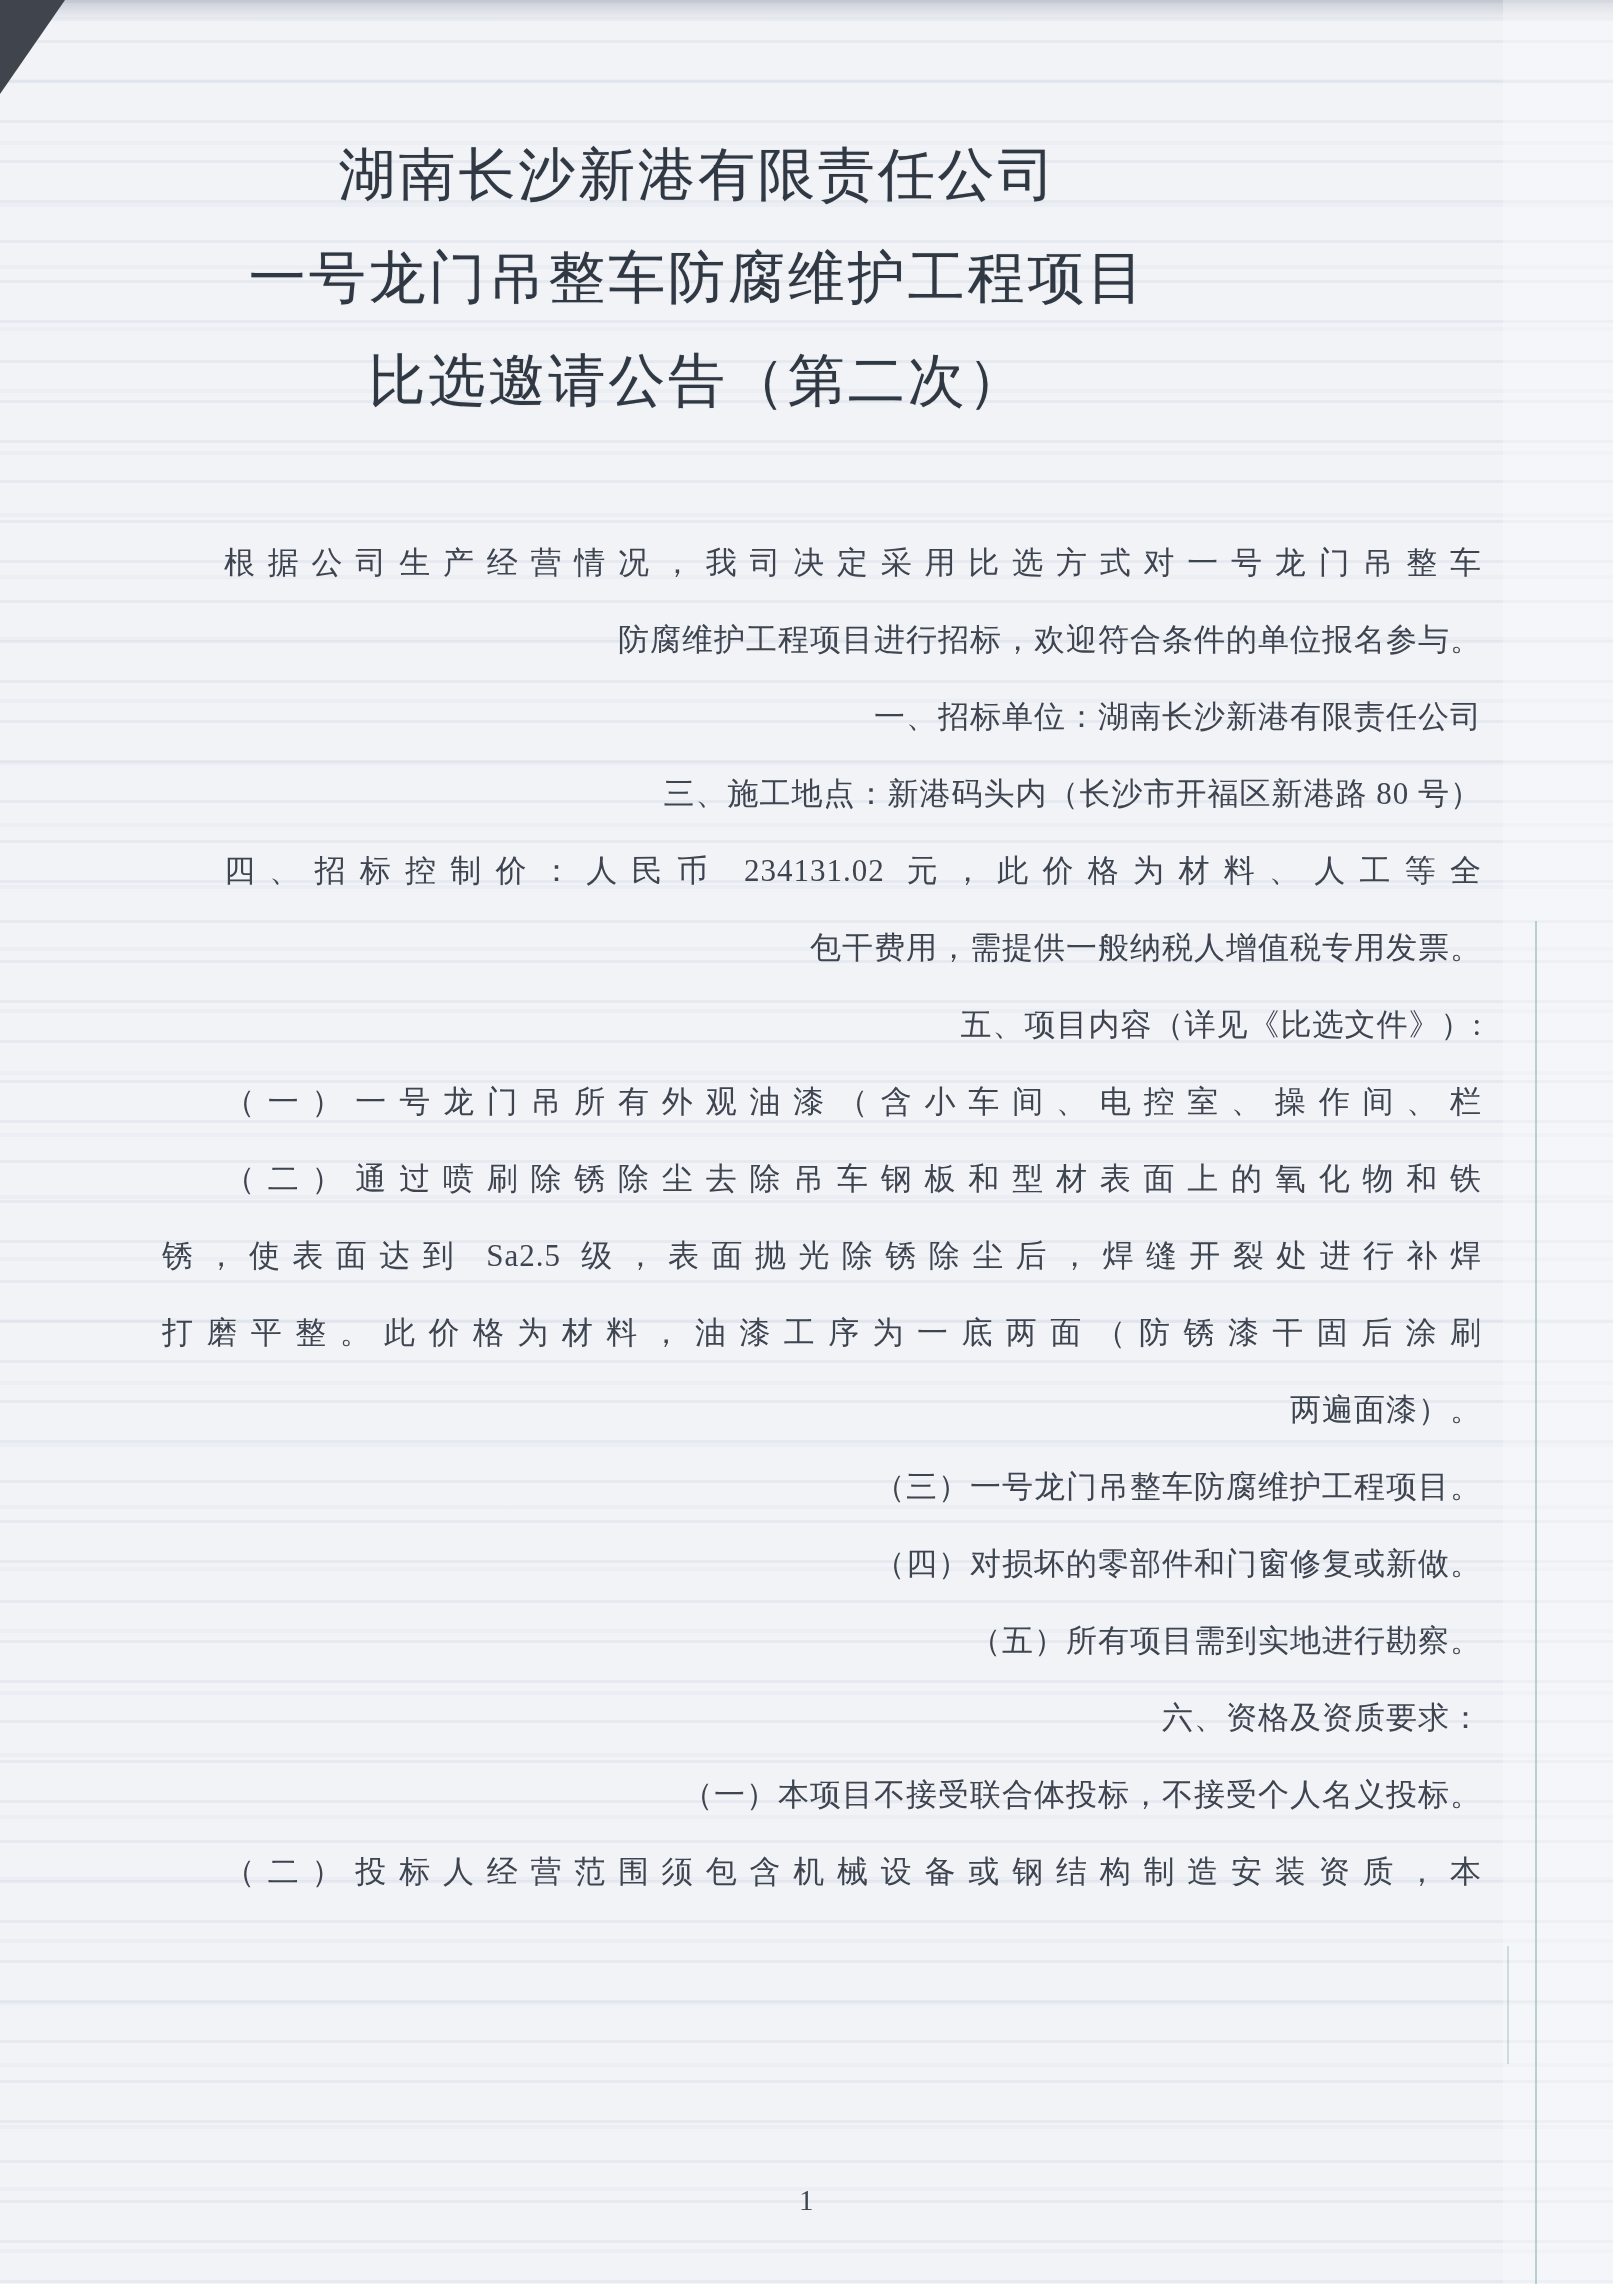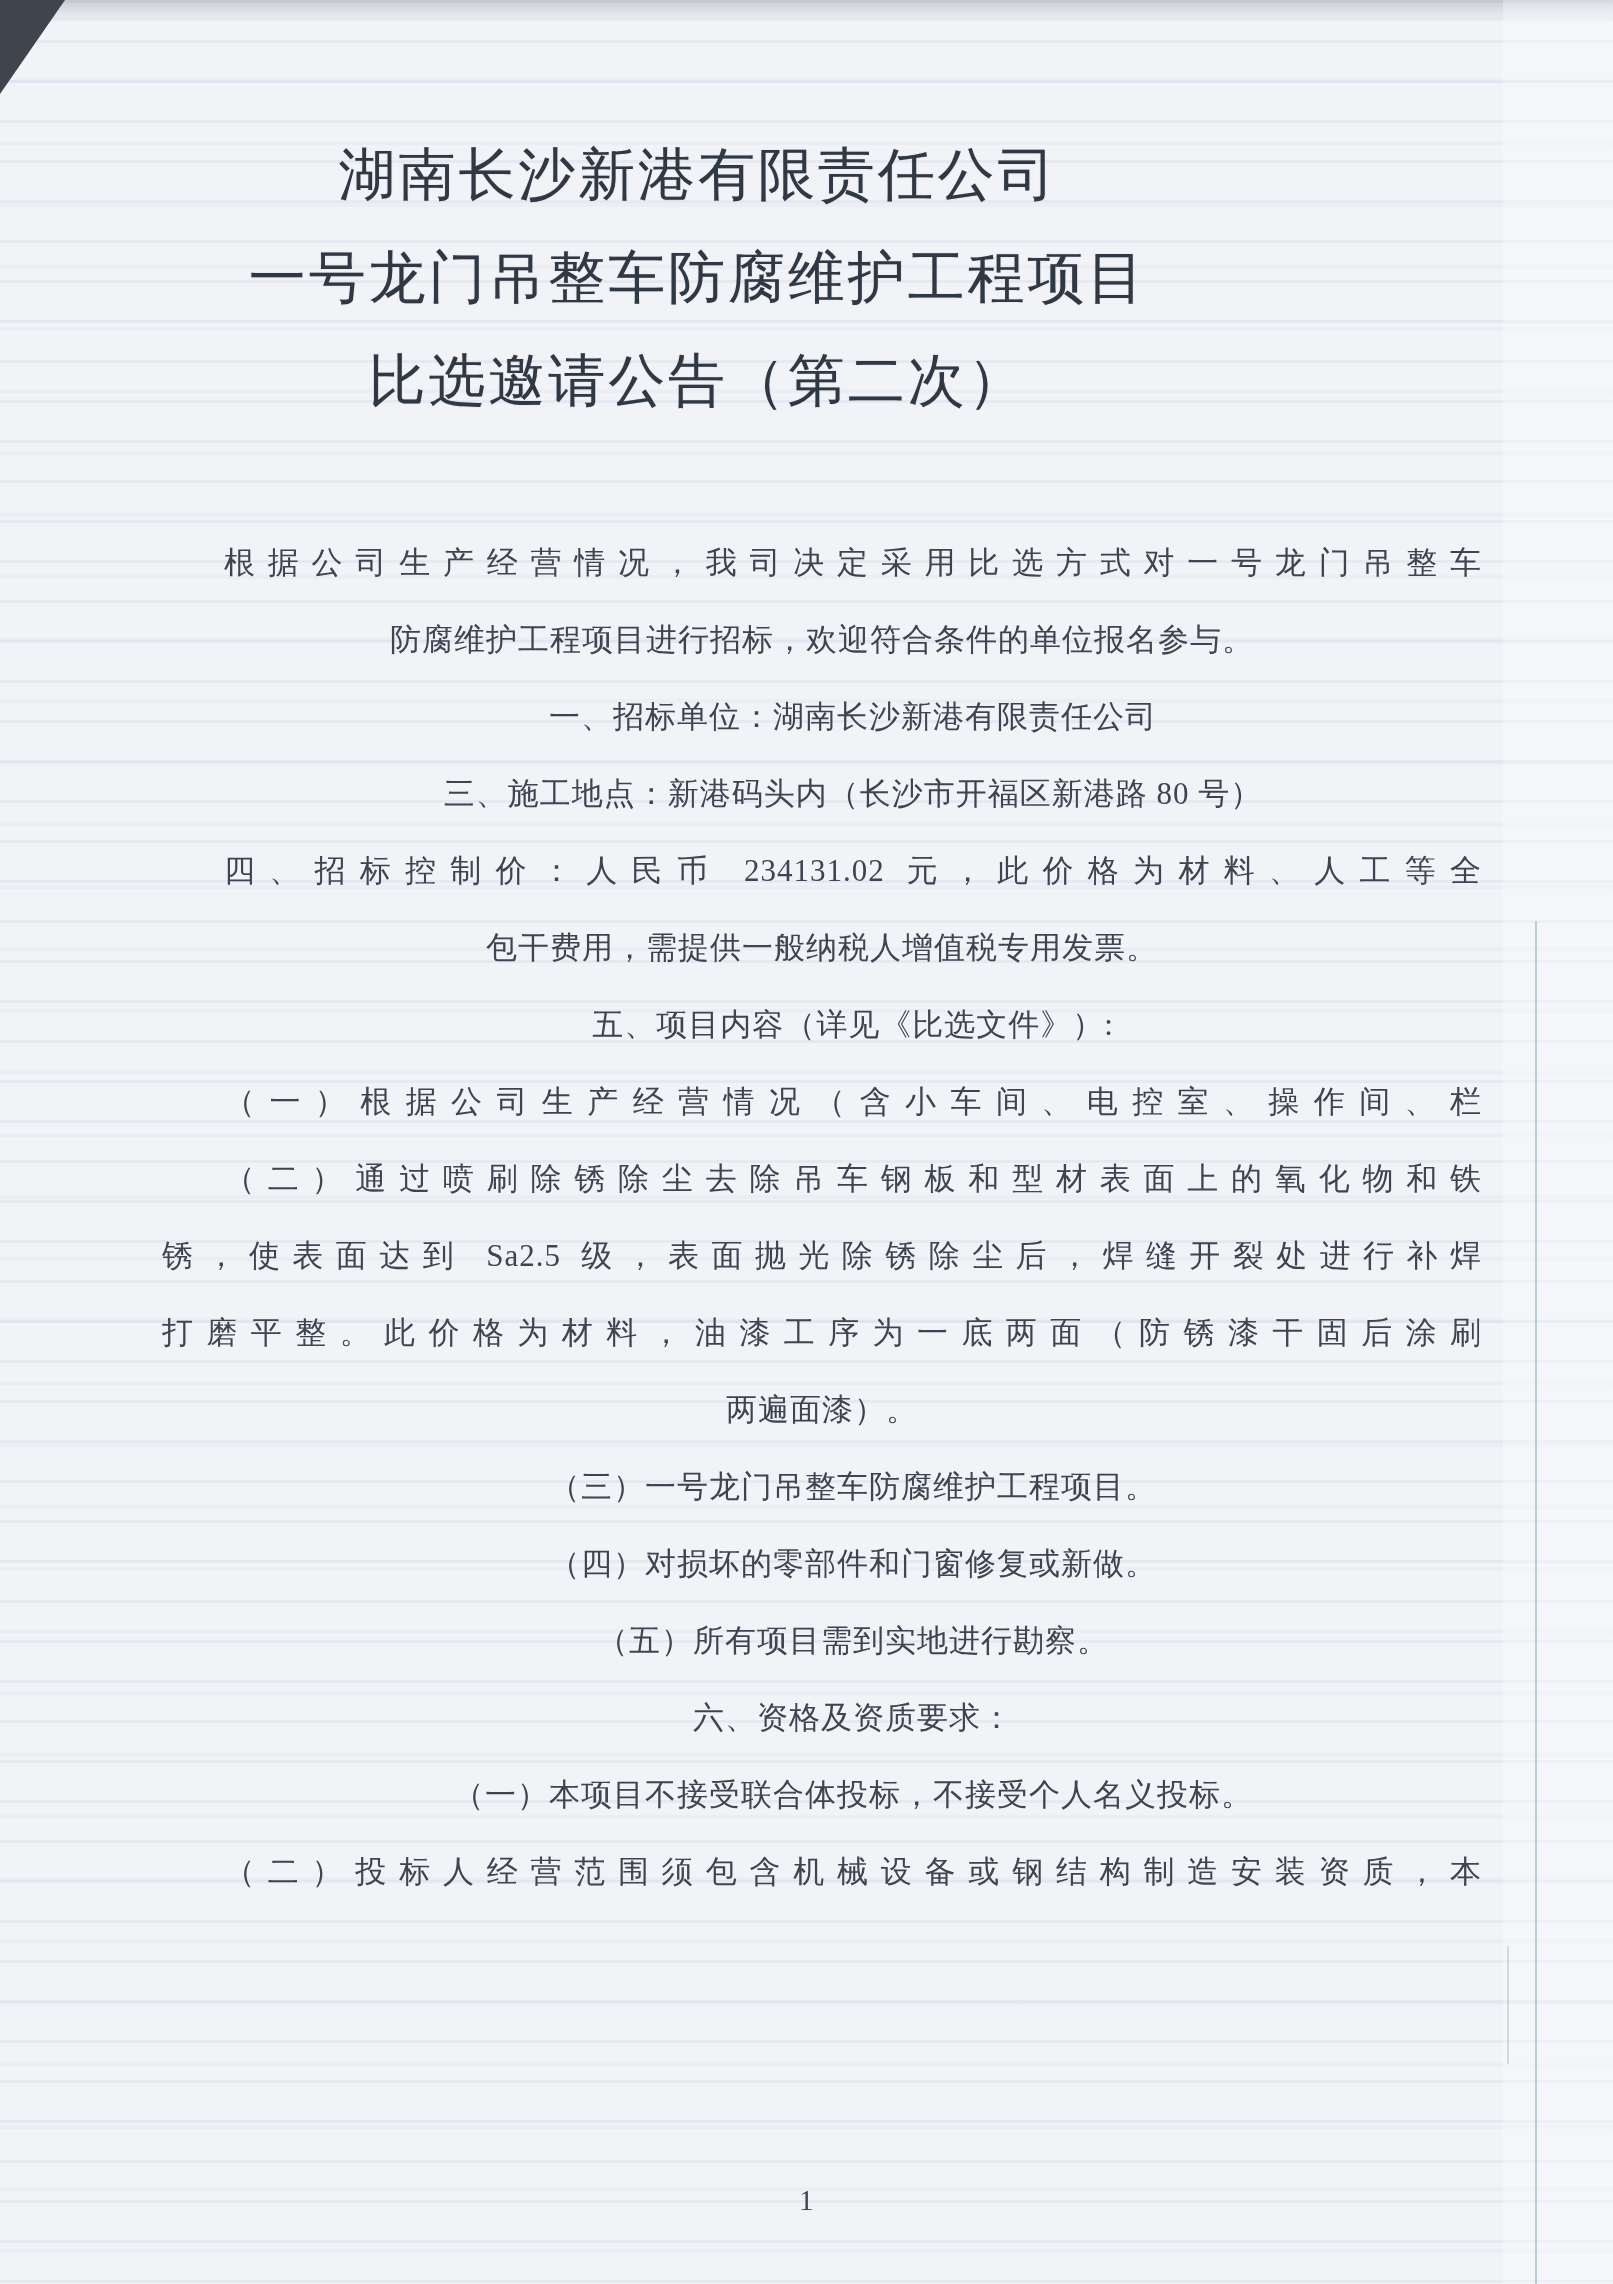--- a/index.html
+++ b/index.html
@@ -86,21 +86,21 @@
     width: 1320px;
     color: #3e4550;
     font-size: 31px;
     line-height: 77px;
     letter-spacing: 1px;
   }
 
   .line {
     height: 77px;
     white-space: nowrap;
-    text-align: center;
+    text-align: right;
   }
   .line.ind { text-indent: 2em; }
   .line.full {
     white-space: normal;
     text-align: justify;
     text-align-last: justify;
   }
 
   .page-number {
     position: absolute;
@@ -131,21 +131,21 @@
   </div>
 
   <div class="body-block">
     <div class="line ind full">根据公司生产经营情况，我司决定采用比选方式对一号龙门吊整车</div>
     <div class="line">防腐维护工程项目进行招标，欢迎符合条件的单位报名参与。</div>
     <div class="line ind">一、招标单位：湖南长沙新港有限责任公司</div>
     <div class="line ind">三、施工地点：新港码头内（长沙市开福区新港路 80 号）</div>
     <div class="line ind full">四、招标控制价：人民币 234131.02 元，此价格为材料、人工等全</div>
     <div class="line">包干费用，需提供一般纳税人增值税专用发票。</div>
     <div class="line ind">五、项目内容（详见《比选文件》）:</div>
-    <div class="line ind full">（一）根据公司生产经营情况（含小车间、电控室、操作间、栏</div>
+    <div class="line ind full">（一）一号龙门吊所有外观油漆（含小车间、电控室、操作间、栏</div>
     <div class="line ind full">（二）通过喷刷除锈除尘去除吊车钢板和型材表面上的氧化物和铁</div>
     <div class="line full">锈，使表面达到 Sa2.5 级，表面抛光除锈除尘后，焊缝开裂处进行补焊</div>
     <div class="line full">打磨平整。此价格为材料，油漆工序为一底两面（防锈漆干固后涂刷</div>
     <div class="line">两遍面漆）。</div>
     <div class="line ind">（三）一号龙门吊整车防腐维护工程项目。</div>
     <div class="line ind">（四）对损坏的零部件和门窗修复或新做。</div>
     <div class="line ind">（五）所有项目需到实地进行勘察。</div>
     <div class="line ind">六、资格及资质要求：</div>
     <div class="line ind">（一）本项目不接受联合体投标，不接受个人名义投标。</div>
     <div class="line ind full">（二）投标人经营范围须包含机械设备或钢结构制造安装资质，本</div>

